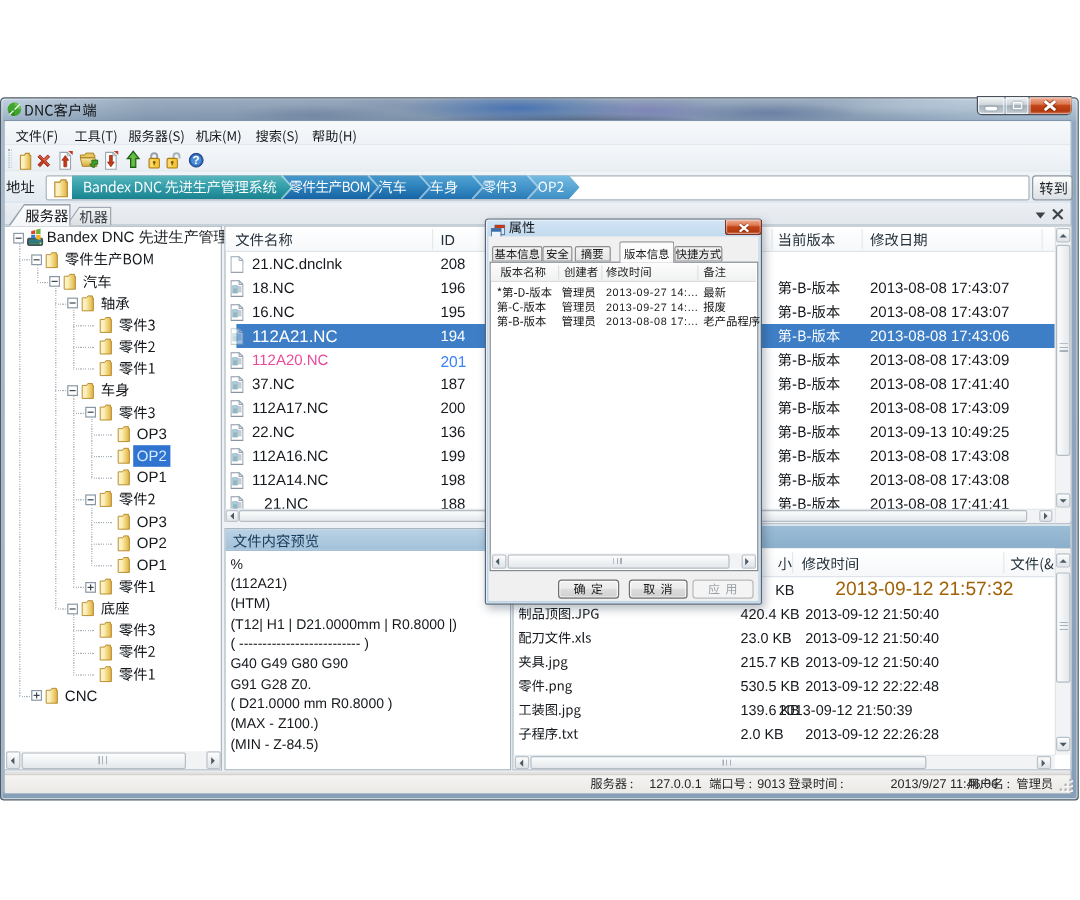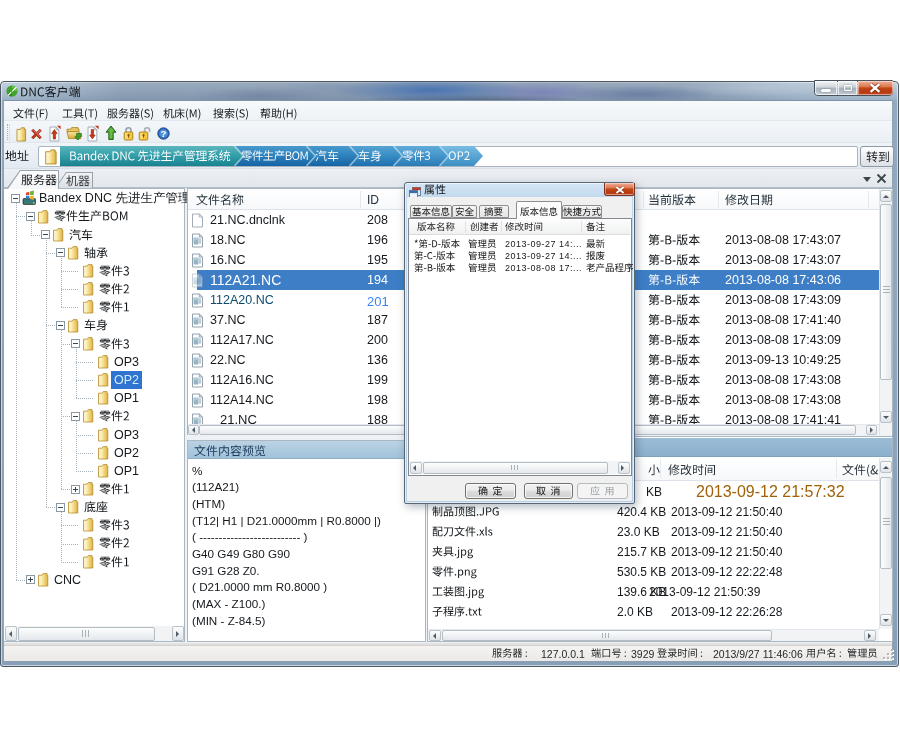--- a/index.html
+++ b/index.html
@@ -426,21 +426,21 @@
   </svg>
 <div class="lt" style="left:210px;top:270px;color:#fff;font-size:14px">112A21.NC</div>
 <div class="lt" style="left:367px;top:270px;color:#fff;font-size:12.5px">194</div>
 <svg class="t" style="left:648px;top:274px" width="53" height="15">
     <path transform="translate(0,10.3)" d="M2 -4.8C1.9 -3.9 1.7 -2.9 1.6 -2.2H4.8C3.8 -1.1 2.3 -0.2 0.8 0.3C1 0.4 1.3 0.8 1.4 1C2.9 0.4 4.4 -0.6 5.5 -1.8V1H6.4V-2.2H9.9C9.7 -1.1 9.6 -0.6 9.4 -0.4C9.3 -0.3 9.2 -0.3 9 -0.3C8.8 -0.3 8.2 -0.3 7.6 -0.4C7.8 -0.2 7.9 0.2 7.9 0.4C8.5 0.5 9.1 0.5 9.4 0.4C9.7 0.4 10 0.3 10.2 0.1C10.5 -0.2 10.6 -0.9 10.8 -2.6C10.8 -2.7 10.8 -2.9 10.8 -2.9H6.4V-4H10.4V-6.7H1.6V-5.9H5.5V-4.8ZM2.8 -4H5.5V-2.9H2.6ZM6.4 -5.9H9.5V-4.8H6.4ZM2.5 -10.1C2.1 -9 1.4 -7.9 0.6 -7.2C0.8 -7.1 1.1 -6.9 1.3 -6.7C1.8 -7.2 2.2 -7.7 2.6 -8.4H3.3C3.5 -7.9 3.7 -7.3 3.9 -6.9L4.6 -7.2C4.6 -7.5 4.4 -7.9 4.2 -8.4H6.1V-9H3C3.1 -9.3 3.3 -9.6 3.4 -9.9ZM7.2 -10.1C6.9 -9 6.3 -8 5.6 -7.3C5.8 -7.2 6.2 -6.9 6.4 -6.8C6.7 -7.2 7.1 -7.8 7.4 -8.4H8.2C8.6 -7.9 9 -7.3 9.2 -6.9L9.9 -7.2C9.8 -7.5 9.5 -8 9.2 -8.4H11.4V-9H7.7C7.8 -9.3 8 -9.6 8 -9.9Z M12.6 -2.9H15.6V-3.8H12.6Z M17.4 0H20.2C22.1 0 23.5 -0.9 23.5 -2.6C23.5 -3.8 22.8 -4.5 21.7 -4.7V-4.7C22.5 -5 23 -5.8 23 -6.6C23 -8.2 21.8 -8.8 20 -8.8H17.4ZM18.5 -5.1V-7.9H19.8C21.2 -7.9 21.9 -7.5 21.9 -6.5C21.9 -5.6 21.3 -5.1 19.8 -5.1ZM18.5 -0.9V-4.2H20C21.6 -4.2 22.4 -3.7 22.4 -2.6C22.4 -1.4 21.5 -0.9 20 -0.9Z M24.6 -2.9H27.7V-3.8H24.6Z M29.5 -9.8V-5.1C29.5 -3.3 29.4 -1.1 28.6 0.4C28.8 0.6 29.1 0.8 29.2 1C29.9 -0.2 30.2 -1.8 30.3 -3.4H31.9V0.9H32.7V-4.2H30.3L30.3 -5.1V-6H33.5V-6.8H32.4V-10.1H31.6V-6.8H30.3V-9.8ZM38.4 -5.7C38.2 -4.4 37.7 -3.2 37.1 -2.3C36.5 -3.3 36.1 -4.5 35.8 -5.7ZM34 -9.3V-5.1C34 -3.3 33.9 -1.1 33 0.5C33.2 0.6 33.5 0.9 33.7 1C34.7 -0.7 34.9 -3.1 34.9 -5.1V-5.7H35.1C35.4 -4.1 35.9 -2.7 36.6 -1.5C36 -0.7 35.2 -0.1 34.4 0.3C34.6 0.4 34.8 0.8 34.9 1C35.7 0.6 36.5 -0 37.1 -0.8C37.7 -0 38.4 0.6 39.2 1C39.3 0.8 39.6 0.4 39.8 0.3C38.9 -0.1 38.2 -0.7 37.6 -1.5C38.5 -2.7 39.1 -4.4 39.4 -6.5L38.9 -6.6L38.7 -6.6H34.9V-8.5C36.5 -8.7 38.3 -8.9 39.6 -9.2L39 -10C37.8 -9.7 35.8 -9.4 34 -9.3Z M45.7 -10.1V-7.5H41V-6.6H44.6C43.7 -4.6 42.3 -2.7 40.7 -1.7C40.9 -1.5 41.2 -1.2 41.3 -0.9C43.1 -2.1 44.6 -4.3 45.5 -6.6H45.7V-2.2H42.9V-1.3H45.7V1H46.7V-1.3H49.5V-2.2H46.7V-6.6H46.8C47.8 -4.3 49.3 -2.1 51.1 -1C51.3 -1.2 51.6 -1.6 51.8 -1.8C50.1 -2.7 48.6 -4.6 47.7 -6.6H51.5V-7.5H46.7V-10.1Z" fill="#fff"></path>
   </svg>
 <div class="lt" style="left:725px;top:270px;color:#fff;font-size:12.5px">2013-08-08 17:43:06</div>
 <svg class="t" style="left:192px;top:292.5px;" width="11" height="15" viewBox="0 0 11 14">
     <use href="#ncdoc"></use>
   </svg>
-<div class="lt" style="left:210px;top:290px;color:#0c4a6e;font-size:12.5px">112A20.NC</div>
+<div class="lt" style="left:210px;top:290px;color:#ec4899;font-size:12.5px">112A20.NC</div>
 <div class="lt" style="left:367px;top:292px;color:#3b82f6;font-size:13px">201</div>
 <svg class="t" style="left:648px;top:294px" width="53" height="15">
     <path transform="translate(0,10.3)" d="M2 -4.8C1.9 -3.9 1.7 -2.9 1.6 -2.2H4.8C3.8 -1.1 2.3 -0.2 0.8 0.3C1 0.4 1.3 0.8 1.4 1C2.9 0.4 4.4 -0.6 5.5 -1.8V1H6.4V-2.2H9.9C9.7 -1.1 9.6 -0.6 9.4 -0.4C9.3 -0.3 9.2 -0.3 9 -0.3C8.8 -0.3 8.2 -0.3 7.6 -0.4C7.8 -0.2 7.9 0.2 7.9 0.4C8.5 0.5 9.1 0.5 9.4 0.4C9.7 0.4 10 0.3 10.2 0.1C10.5 -0.2 10.6 -0.9 10.8 -2.6C10.8 -2.7 10.8 -2.9 10.8 -2.9H6.4V-4H10.4V-6.7H1.6V-5.9H5.5V-4.8ZM2.8 -4H5.5V-2.9H2.6ZM6.4 -5.9H9.5V-4.8H6.4ZM2.5 -10.1C2.1 -9 1.4 -7.9 0.6 -7.2C0.8 -7.1 1.1 -6.9 1.3 -6.7C1.8 -7.2 2.2 -7.7 2.6 -8.4H3.3C3.5 -7.9 3.7 -7.3 3.9 -6.9L4.6 -7.2C4.6 -7.5 4.4 -7.9 4.2 -8.4H6.1V-9H3C3.1 -9.3 3.3 -9.6 3.4 -9.9ZM7.2 -10.1C6.9 -9 6.3 -8 5.6 -7.3C5.8 -7.2 6.2 -6.9 6.4 -6.8C6.7 -7.2 7.1 -7.8 7.4 -8.4H8.2C8.6 -7.9 9 -7.3 9.2 -6.9L9.9 -7.2C9.8 -7.5 9.5 -8 9.2 -8.4H11.4V-9H7.7C7.8 -9.3 8 -9.6 8 -9.9Z M12.6 -2.9H15.6V-3.8H12.6Z M17.4 0H20.2C22.1 0 23.5 -0.9 23.5 -2.6C23.5 -3.8 22.8 -4.5 21.7 -4.7V-4.7C22.5 -5 23 -5.8 23 -6.6C23 -8.2 21.8 -8.8 20 -8.8H17.4ZM18.5 -5.1V-7.9H19.8C21.2 -7.9 21.9 -7.5 21.9 -6.5C21.9 -5.6 21.3 -5.1 19.8 -5.1ZM18.5 -0.9V-4.2H20C21.6 -4.2 22.4 -3.7 22.4 -2.6C22.4 -1.4 21.5 -0.9 20 -0.9Z M24.6 -2.9H27.7V-3.8H24.6Z M29.5 -9.8V-5.1C29.5 -3.3 29.4 -1.1 28.6 0.4C28.8 0.6 29.1 0.8 29.2 1C29.9 -0.2 30.2 -1.8 30.3 -3.4H31.9V0.9H32.7V-4.2H30.3L30.3 -5.1V-6H33.5V-6.8H32.4V-10.1H31.6V-6.8H30.3V-9.8ZM38.4 -5.7C38.2 -4.4 37.7 -3.2 37.1 -2.3C36.5 -3.3 36.1 -4.5 35.8 -5.7ZM34 -9.3V-5.1C34 -3.3 33.9 -1.1 33 0.5C33.2 0.6 33.5 0.9 33.7 1C34.7 -0.7 34.9 -3.1 34.9 -5.1V-5.7H35.1C35.4 -4.1 35.9 -2.7 36.6 -1.5C36 -0.7 35.2 -0.1 34.4 0.3C34.6 0.4 34.8 0.8 34.9 1C35.7 0.6 36.5 -0 37.1 -0.8C37.7 -0 38.4 0.6 39.2 1C39.3 0.8 39.6 0.4 39.8 0.3C38.9 -0.1 38.2 -0.7 37.6 -1.5C38.5 -2.7 39.1 -4.4 39.4 -6.5L38.9 -6.6L38.7 -6.6H34.9V-8.5C36.5 -8.7 38.3 -8.9 39.6 -9.2L39 -10C37.8 -9.7 35.8 -9.4 34 -9.3Z M45.7 -10.1V-7.5H41V-6.6H44.6C43.7 -4.6 42.3 -2.7 40.7 -1.7C40.9 -1.5 41.2 -1.2 41.3 -0.9C43.1 -2.1 44.6 -4.3 45.5 -6.6H45.7V-2.2H42.9V-1.3H45.7V1H46.7V-1.3H49.5V-2.2H46.7V-6.6H46.8C47.8 -4.3 49.3 -2.1 51.1 -1C51.3 -1.2 51.6 -1.6 51.8 -1.8C50.1 -2.7 48.6 -4.6 47.7 -6.6H51.5V-7.5H46.7V-10.1Z" fill="#15191d"></path>
   </svg>
 <div class="lt" style="left:725px;top:290px;color:#15191d;font-size:12.5px">2013-08-08 17:43:09</div>
 <svg class="t" style="left:192px;top:312.5px;" width="11" height="15" viewBox="0 0 11 14">
     <use href="#ncdoc"></use>
   </svg>
 <div class="lt" style="left:210px;top:310px;color:#15191d;font-size:12.5px">37.NC</div>
 <div class="lt" style="left:367px;top:310px;color:#15191d;font-size:12.5px">187</div>
@@ -694,19 +694,19 @@
 <svg class="t" style="left:657px;top:648.3px" width="47" height="13">
     <path transform="translate(0,8.8)" d="M2.9 -3.6H7.1V-2.3H2.9ZM2.1 -4.2V-1.7H8V-4.2ZM9 -7.3C8.6 -6.9 8 -6.4 7.5 -6C7.3 -6.3 7.1 -6.5 6.8 -6.8C7.3 -7.2 7.9 -7.6 8.4 -8.1L7.8 -8.5C7.5 -8.1 7 -7.6 6.5 -7.3C6.2 -7.7 6 -8.1 5.8 -8.5L5.1 -8.3C5.5 -7.4 6.1 -6.5 6.8 -5.7H3.4C4 -6.4 4.5 -7.1 4.8 -8L4.3 -8.2L4.2 -8.2H1V-7.5H3.8C3.6 -7 3.2 -6.5 2.8 -6.1C2.5 -6.5 1.9 -6.9 1.5 -7.1L1 -6.7C1.5 -6.4 2 -6 2.3 -5.7C1.7 -5.1 1 -4.6 0.3 -4.3C0.4 -4.2 0.6 -3.9 0.7 -3.7C1.6 -4.1 2.5 -4.8 3.3 -5.6V-5.1H7V-5.6C7.7 -4.8 8.5 -4.2 9.4 -3.8C9.5 -4 9.7 -4.3 9.9 -4.5C9.2 -4.7 8.6 -5.1 8 -5.6C8.5 -6 9.1 -6.4 9.5 -6.9ZM6.6 -1.6C6.5 -1.2 6.2 -0.5 5.9 -0.1H3.5L4.2 -0.3C4.1 -0.7 3.8 -1.2 3.5 -1.6L2.8 -1.4C3.1 -1 3.3 -0.4 3.4 -0.1H0.6V0.6H9.6V-0.1H6.7C6.9 -0.5 7.2 -1 7.4 -1.4Z M11.6 -3.2C12.2 -2.9 13 -2.3 13.4 -1.9L14 -2.4C13.6 -2.8 12.7 -3.4 12.1 -3.7ZM11.6 -8V-7.3H17.7L17.7 -6.4H11.9V-5.7H17.7L17.6 -4.7H10.9V-4H14.9V-2.2C13.4 -1.6 11.9 -0.9 10.9 -0.6L11.3 0.1C12.3 -0.3 13.6 -0.9 14.9 -1.4V-0C14.9 0.1 14.9 0.2 14.7 0.2C14.5 0.2 14 0.2 13.4 0.2C13.5 0.4 13.6 0.6 13.6 0.8C14.4 0.8 14.9 0.8 15.2 0.7C15.6 0.6 15.7 0.4 15.7 -0V-2.4C16.6 -1.1 17.8 -0.1 19.4 0.4C19.5 0.2 19.8 -0.1 19.9 -0.3C18.8 -0.6 17.9 -1.1 17.1 -1.8C17.7 -2.2 18.5 -2.8 19.1 -3.3L18.5 -3.8C18 -3.3 17.2 -2.7 16.6 -2.3C16.2 -2.7 15.9 -3.2 15.7 -3.7V-4H19.8V-4.7H18.4C18.5 -5.8 18.6 -7 18.6 -8L18 -8L17.8 -8Z M25.2 -4.6C25.8 -3.8 26.5 -2.7 26.8 -2.1L27.5 -2.5C27.1 -3.1 26.4 -4.2 25.9 -4.9ZM23.7 -4.1V-1.8H22V-4.1ZM23.7 -4.8H22V-7H23.7ZM21.2 -7.7V-0.3H22V-1.1H24.4V-7.7ZM28.2 -8.5V-6.5H24.9V-5.8H28.2V-0.3C28.2 -0.1 28.1 -0.1 27.9 -0.1C27.7 -0 26.9 -0 26.1 -0.1C26.2 0.2 26.4 0.5 26.4 0.7C27.4 0.7 28.1 0.7 28.5 0.6C28.8 0.4 29 0.2 29 -0.3V-5.8H30.2V-6.5H29V-8.5Z M31.5 -6.3V0.8H32.3V-6.3ZM31.7 -8.1C32.2 -7.6 32.7 -7 32.9 -6.6L33.5 -7C33.3 -7.4 32.8 -8 32.3 -8.4ZM34.5 -3H36.9V-1.6H34.5ZM34.5 -5H36.9V-3.7H34.5ZM33.8 -5.7V-1H37.6V-5.7ZM34.2 -8V-7.3H39.1V-0.1C39.1 0 39.1 0.1 39 0.1C38.8 0.1 38.4 0.1 38 0.1C38.1 0.3 38.2 0.6 38.2 0.8C38.8 0.8 39.3 0.8 39.6 0.6C39.8 0.5 39.9 0.3 39.9 -0.1V-8Z M44.5 -4C44.9 -4 45.2 -4.3 45.2 -4.7C45.2 -5.1 44.9 -5.4 44.5 -5.4C44.1 -5.4 43.8 -5.1 43.8 -4.7C43.8 -4.3 44.1 -4 44.5 -4ZM44.5 0.1C44.9 0.1 45.2 -0.2 45.2 -0.6C45.2 -1 44.9 -1.3 44.5 -1.3C44.1 -1.3 43.8 -1 43.8 -0.6C43.8 -0.2 44.1 0.1 44.5 0.1Z" fill="#26282a"></path>
   </svg>
 <svg class="t" style="left:806px;top:648.3px" width="37" height="13">
     <path transform="translate(0,8.8)" d="M1.6 -7.9V-4.2C1.6 -2.7 1.5 -0.9 0.3 0.4C0.5 0.5 0.8 0.7 0.9 0.9C1.7 0 2.1 -1.2 2.2 -2.3H4.8V0.7H5.5V-2.3H8.3V-0.2C8.3 -0 8.2 0 8 0C7.8 0 7.1 0.1 6.4 0C6.5 0.2 6.6 0.6 6.7 0.8C7.6 0.8 8.2 0.8 8.6 0.6C8.9 0.5 9 0.3 9 -0.2V-7.9ZM2.3 -7.1H4.8V-5.5H2.3ZM8.3 -7.1V-5.5H5.5V-7.1ZM2.3 -4.8H4.8V-3H2.3C2.3 -3.4 2.3 -3.8 2.3 -4.2ZM8.3 -4.8V-3H5.5V-4.8Z M12.7 -6.3H18V-4.2H12.7L12.7 -4.8ZM14.7 -8.4C14.9 -8 15.1 -7.4 15.2 -7H11.9V-4.8C11.9 -3.2 11.8 -1.1 10.5 0.4C10.7 0.5 11.1 0.7 11.2 0.9C12.2 -0.3 12.6 -2 12.7 -3.5H18V-2.8H18.8V-7H15.6L16.1 -7.1C15.9 -7.5 15.7 -8.1 15.4 -8.6Z M23.1 -5.4C23.6 -5 24.2 -4.5 24.7 -4.1C23.5 -3.5 22.1 -3 20.9 -2.8C21 -2.6 21.2 -2.3 21.3 -2.1C21.8 -2.2 22.4 -2.4 23 -2.6V0.8H23.7V0.3H28.3V0.8H29.1V-3.5H25C26.7 -4.4 28.2 -5.6 29 -7.3L28.5 -7.6L28.4 -7.5H24.8C25 -7.8 25.2 -8.1 25.4 -8.4L24.5 -8.6C23.9 -7.6 22.8 -6.5 21.1 -5.7C21.3 -5.6 21.5 -5.3 21.6 -5.1C22.6 -5.6 23.4 -6.2 24.1 -6.8H27.9C27.3 -5.9 26.4 -5.2 25.4 -4.5C24.9 -5 24.2 -5.5 23.7 -5.8ZM28.3 -0.4H23.7V-2.8H28.3Z M34.3 -4C34.7 -4 35 -4.3 35 -4.7C35 -5.1 34.7 -5.4 34.3 -5.4C33.9 -5.4 33.6 -5.1 33.6 -4.7C33.6 -4.3 33.9 -4 34.3 -4ZM34.3 0.1C34.7 0.1 35 -0.2 35 -0.6C35 -1 34.7 -1.3 34.3 -1.3C33.9 -1.3 33.6 -1 33.6 -0.6C33.6 -0.2 33.9 0.1 34.3 0.1Z" fill="#26282a"></path>
   </svg>
 <svg class="t" style="left:847px;top:648.3px" width="32" height="13">
     <path transform="translate(0,8.8)" d="M2.2 -4.5V0.8H2.9V0.5H7.9V0.8H8.6V-1.7H2.9V-2.4H8.1V-4.5ZM7.9 -0.1H2.9V-1.1H7.9ZM4.5 -6.4C4.6 -6.2 4.7 -5.9 4.8 -5.7H1V-4H1.8V-5.1H8.6V-4H9.3V-5.7H5.6C5.5 -6 5.3 -6.3 5.2 -6.5ZM2.9 -3.9H7.3V-3H2.9ZM1.7 -8.6C1.4 -7.7 1 -6.9 0.4 -6.3C0.6 -6.2 0.9 -6 1.1 -5.9C1.4 -6.3 1.7 -6.7 1.9 -7.2H2.6C2.9 -6.8 3.1 -6.3 3.2 -6L3.8 -6.3C3.7 -6.5 3.6 -6.9 3.4 -7.2H4.9V-7.7H2.2C2.3 -8 2.4 -8.2 2.4 -8.5ZM6 -8.6C5.8 -7.8 5.5 -7.1 5 -6.6C5.2 -6.5 5.5 -6.4 5.7 -6.3C5.9 -6.5 6.1 -6.8 6.2 -7.2H7C7.3 -6.8 7.6 -6.3 7.7 -6L8.3 -6.3C8.2 -6.5 8 -6.9 7.8 -7.2H9.6V-7.7H6.5C6.6 -8 6.7 -8.2 6.8 -8.5Z M15.1 -5.5H16.6V-4.2H15.1ZM17.3 -5.5H18.8V-4.2H17.3ZM15.1 -7.4H16.6V-6.1H15.1ZM17.3 -7.4H18.8V-6.1H17.3ZM13.4 -0.2V0.5H20.1V-0.2H17.3V-1.6H19.7V-2.3H17.3V-3.5H19.6V-8.1H14.4V-3.5H16.6V-2.3H14.2V-1.6H16.6V-0.2ZM10.6 -1 10.8 -0.2C11.6 -0.5 12.8 -0.9 13.9 -1.3L13.8 -2.1L12.7 -1.7V-4.2H13.7V-4.9H12.7V-7.2H13.9V-7.9H10.7V-7.2H11.9V-4.9H10.8V-4.2H11.9V-1.4C11.4 -1.3 10.9 -1.1 10.6 -1Z M23.1 -7.4H27.9V-6.3H23.1ZM22.3 -8.1V-5.6H28.7V-8.1ZM25 -3.3V-2.4C25 -1.6 24.8 -0.5 21.1 0.2C21.2 0.4 21.5 0.7 21.6 0.9C25.4 0 25.9 -1.3 25.9 -2.4V-3.3ZM25.8 -0.7C27 -0.2 28.7 0.4 29.6 0.9L29.9 0.2C29.1 -0.2 27.4 -0.8 26.2 -1.2ZM22 -4.7V-0.9H22.8V-4H28.3V-1H29.1V-4.7Z" fill="#26282a"></path>
   </svg>
 <div class="lt" style="left:541px;top:643.5px;color:#26282a;font-size:10.5px">127.0.0.1</div>
-<div class="lt" style="left:631px;top:643.5px;color:#26282a;font-size:10.5px">3929</div>
-<div class="lt" style="left:713px;top:643.5px;color:#26282a;font-size:10.5px">2013/9/27 11:46:06</div>
+<div class="lt" style="left:631px;top:643.5px;color:#26282a;font-size:10.5px">9013</div>
+<div class="lt" style="left:742px;top:643.5px;color:#26282a;font-size:10.5px">2013/9/27 11:46:06</div>
 <div class="a" style="left:891px;top:657px;width:2px;height:2px;background:#b8b6b3;box-shadow:1px 1px 0 #fff;"></div>
 <div class="a" style="left:887px;top:657px;width:2px;height:2px;background:#b8b6b3;box-shadow:1px 1px 0 #fff;"></div>
 <div class="a" style="left:883px;top:657px;width:2px;height:2px;background:#b8b6b3;box-shadow:1px 1px 0 #fff;"></div>
 <div class="a" style="left:891px;top:653px;width:2px;height:2px;background:#b8b6b3;box-shadow:1px 1px 0 #fff;"></div>
 <div class="a" style="left:887px;top:653px;width:2px;height:2px;background:#b8b6b3;box-shadow:1px 1px 0 #fff;"></div>
 <div class="a" style="left:891px;top:649px;width:2px;height:2px;background:#b8b6b3;box-shadow:1px 1px 0 #fff;"></div>
 </body></html>

